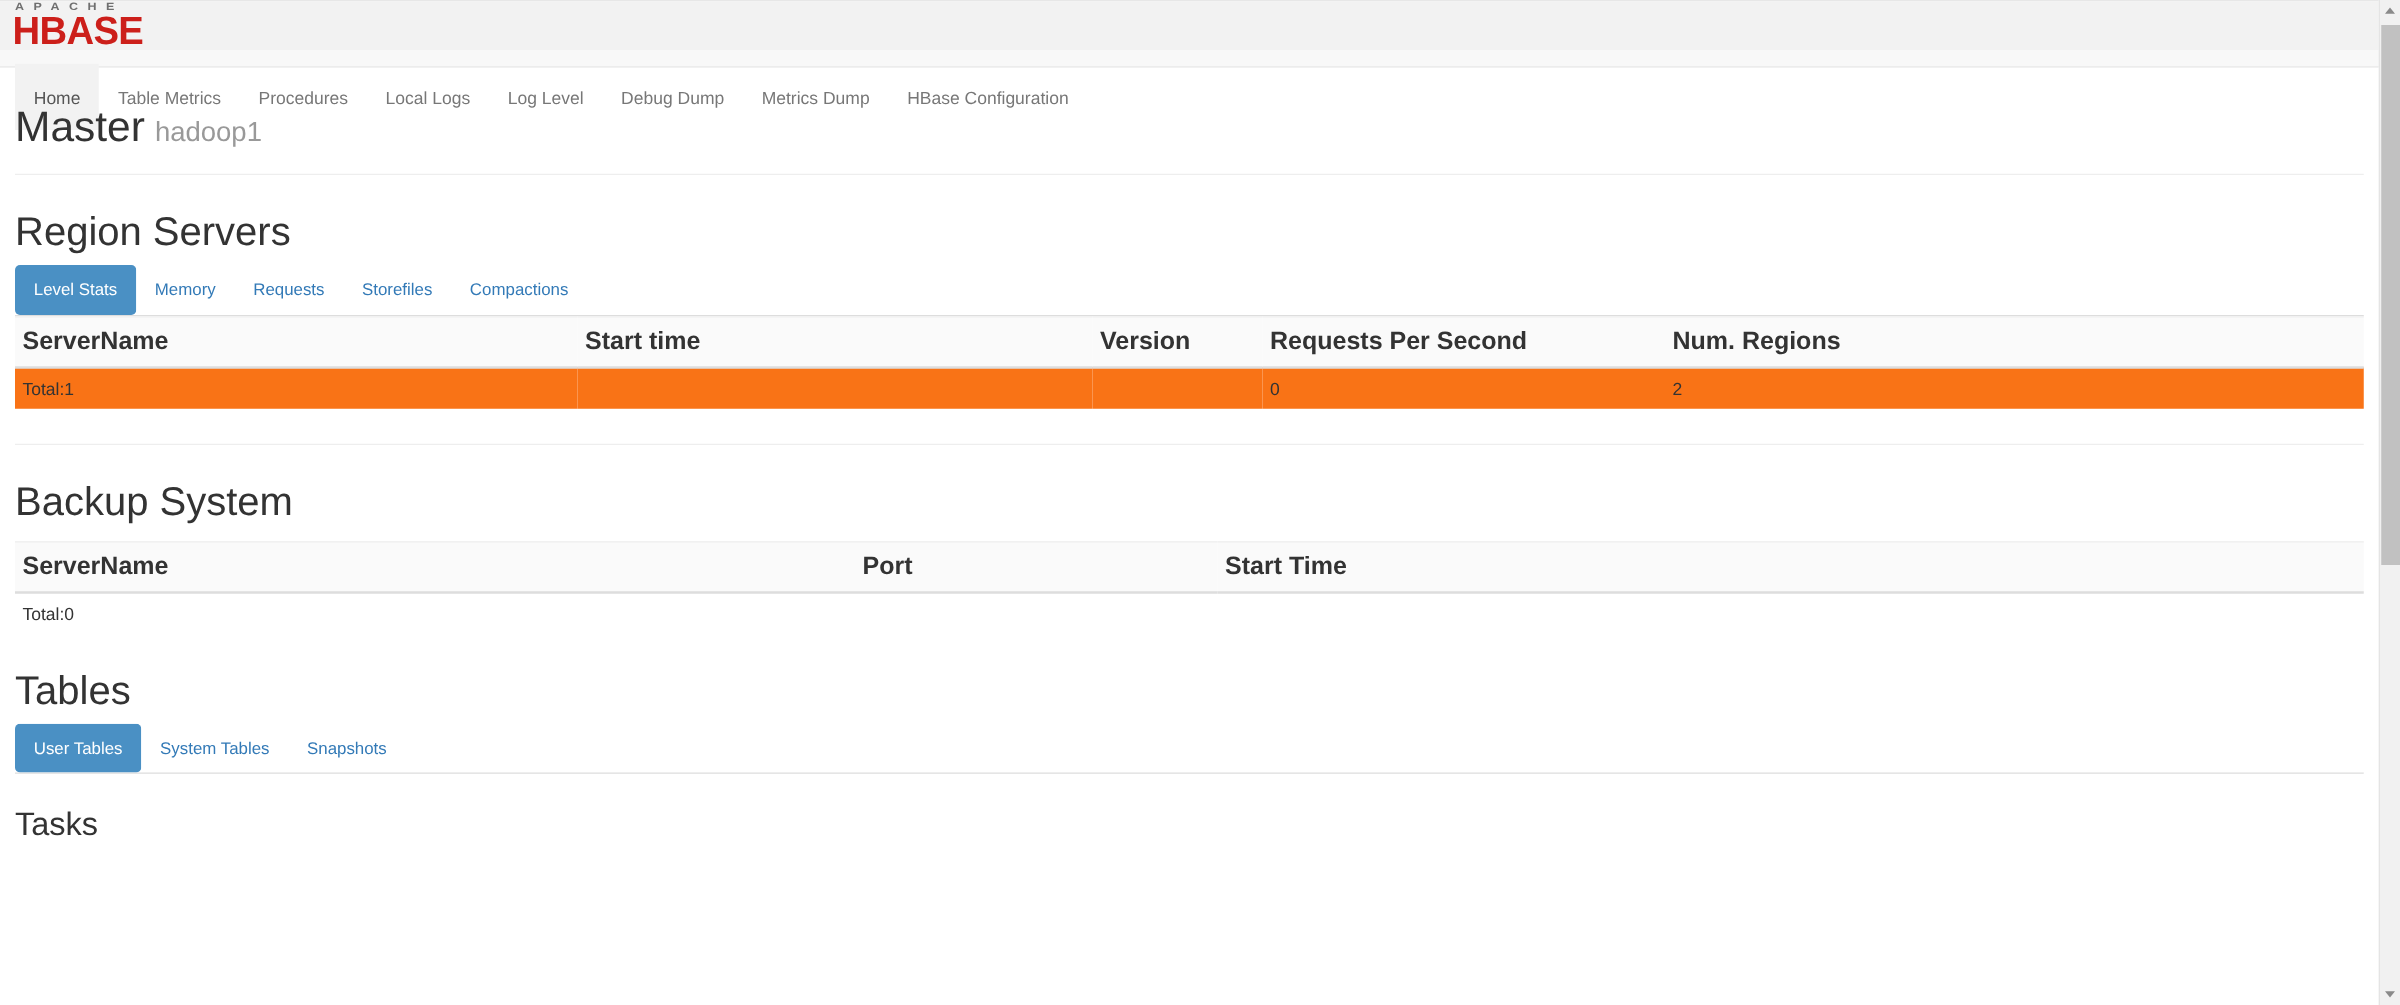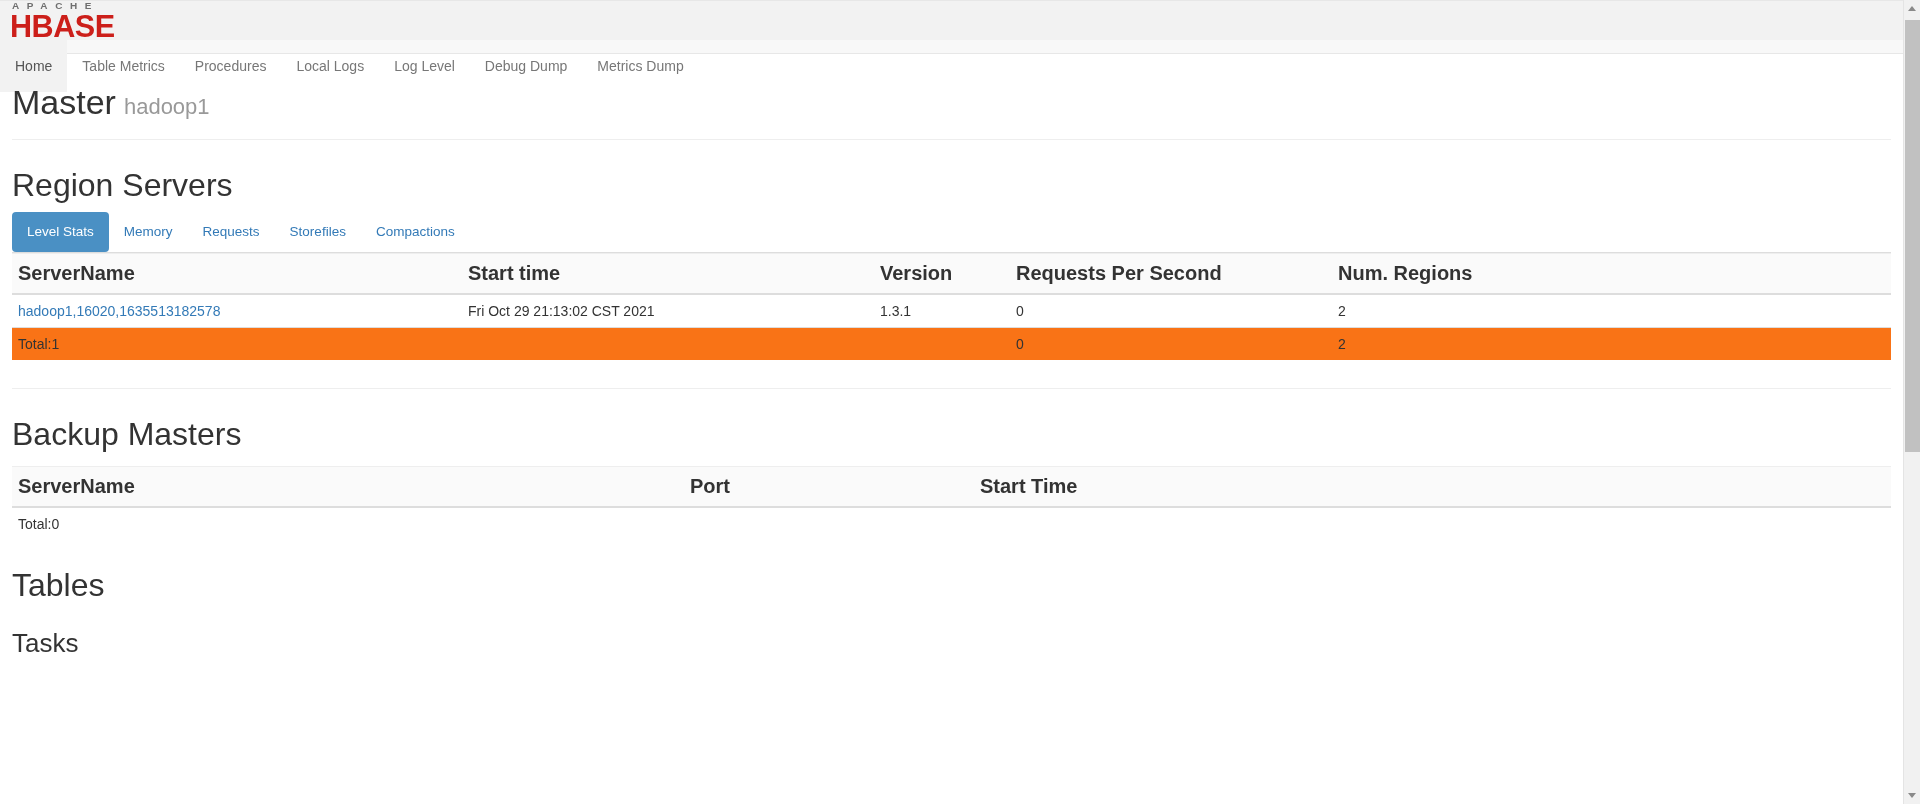--- a/index.html
+++ b/index.html
@@ -101,21 +101,21 @@
     display: block;
     letter-spacing: -0.5px;
     transform: scaleY(1.05) scaleX(1.02);
     transform-origin: left center;
     line-height: 28px;
   }
   .nav-links {
     display: flex;
     align-items: center;
     list-style: none;
-    margin: 0;
+    margin: 12px;
     padding: 0;
     height: 51px;
   }
   .nav-links li a {
     display: flex;
     align-items: center;
     height: 53px;
     padding: 0 15px;
     color: #777777;
     text-decoration: none;
@@ -275,20 +275,23 @@
         <a href="#">Local Logs</a>
       </li>
       <li>
         <a href="#">Log Level</a>
       </li>
       <li>
         <a href="#">Debug Dump</a>
       </li>
       <li>
         <a href="#">Metrics Dump</a>
+      </li>
+      <li>
+        <a href="#">HBase Configuration</a>
       </li>
     </ul>
   </div>
 
   <div class="container">
 
     <h1 class="page-title">
       <span>Master</span><small>hadoop1</small>
     </h1>
 
@@ -317,63 +320,65 @@
         <thead>
           <tr>
             <th>ServerName</th>
             <th>Start time</th>
             <th>Version</th>
             <th>Requests Per Second</th>
             <th>Num. Regions</th>
           </tr>
         </thead>
         <tbody>
-          <tr>
-            <td>
-              <a href="#">hadoop1,16020,1635513182578</a>
-            </td>
-            <td>Fri Oct 29 21:13:02 CST 2021</td>
-            <td>1.3.1</td>
-            <td>0</td>
-            <td>2</td>
-          </tr>
           <tr class="total-row">
             <td>Total:1</td>
             <td></td>
             <td></td>
             <td>0</td>
             <td>2</td>
           </tr>
         </tbody>
       </table>
     </div>
 
     <hr class="section-divider">
 
-    <h2 class="section-title">Backup Masters</h2>
+    <h2 class="section-title">Backup System</h2>
 
     <table class="data backup-table">
       <thead>
         <tr>
           <th>ServerName</th>
           <th>Port</th>
           <th>Start Time</th>
         </tr>
       </thead>
       <tbody>
         <tr>
           <td class="total-cell">Total:0</td>
           <td style="border-top:none;"></td>
           <td style="border-top:none;"></td>
         </tr>
       </tbody>
     </table>
 
     <h2 class="section-title">Tables</h2>
 
+    <ul class="nav-tabs">
+      <li class="active">
+        <a href="#">User Tables</a>
+      </li>
+      <li>
+        <a href="#">System Tables</a>
+      </li>
+      <li>
+        <a href="#">Snapshots</a>
+      </li>
+    </ul>
 
     <h2 class="tasks-title">Tasks</h2>
 
   </div>
 
   <div class="page-scrollbar">
     <div class="sb-arrow up">
       <span class="tri"></span>
     </div>
     <div class="sb-thumb"></div>

